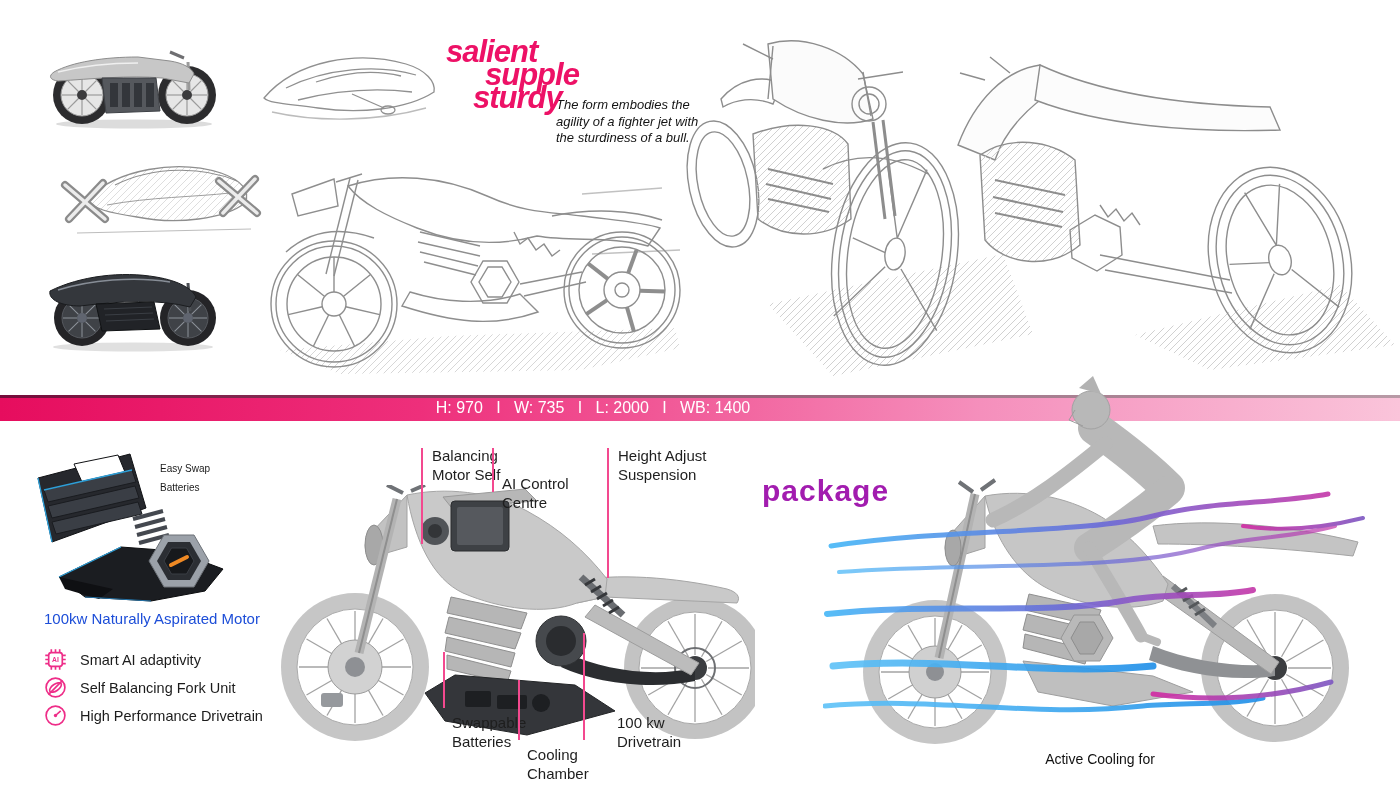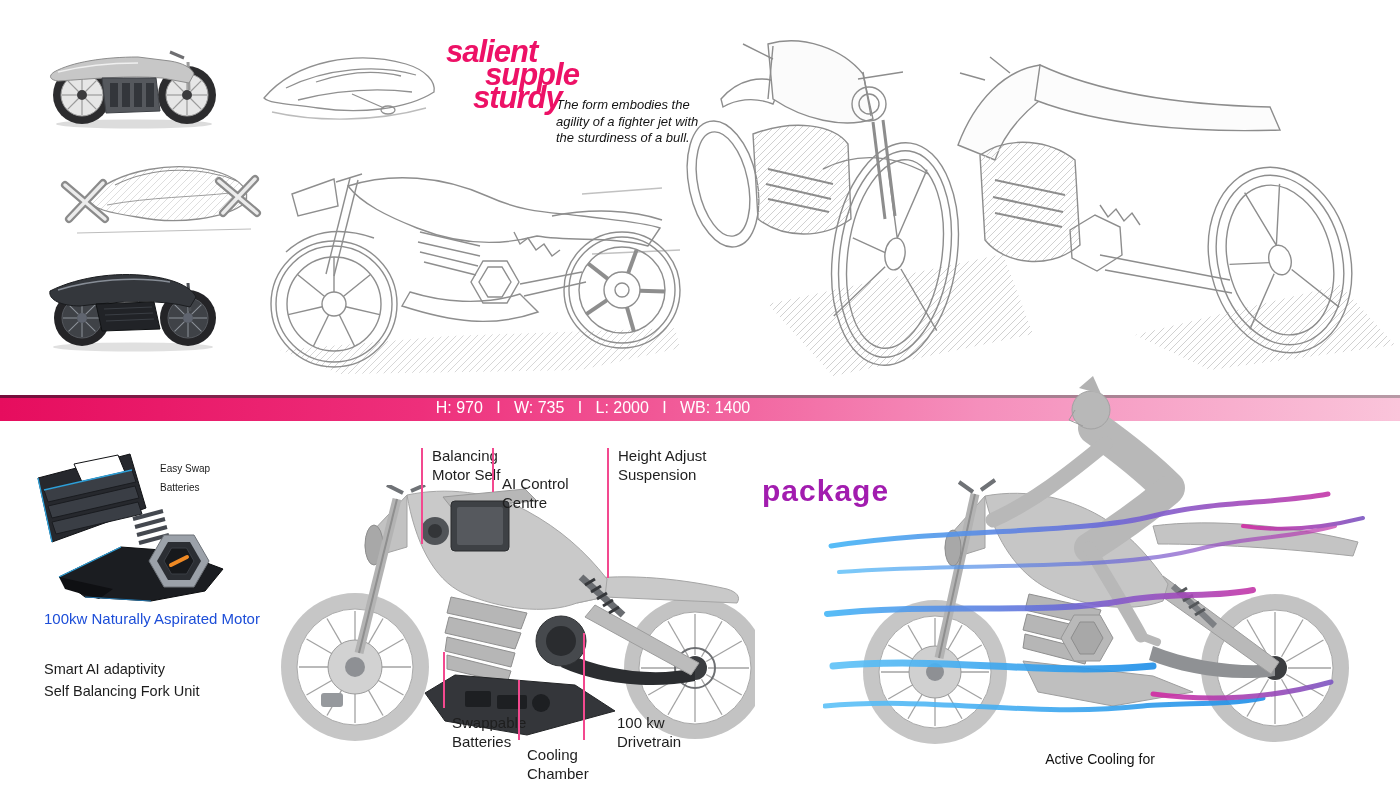--- a/index.html
+++ b/index.html
@@ -24,21 +24,21 @@
   .dim-text{position:absolute;left:593px;top:50%;transform:translate(-50%,-50%);
             color:#ffffff;font-size:16px;white-space:pre;}
 
   
   .watermark{left:762px;top:474px;font-size:30px;font-weight:600;letter-spacing:1px;
              color:#a21caf;z-index:0;}
   .co-line{width:2px;background:#f3498f;z-index:3;}
   .co-label{font-size:15px;line-height:19px;color:#1e1e1e;z-index:3;}
   .batt-label{left:160px;top:459px;font-size:10px;line-height:19px;color:#1a1a1a;}
   .motor-label{left:44px;top:610px;font-size:15px;color:#1d4ed8;}
-  .feat{display:flex;align-items:center;gap:13px;left:44px;height:23px;flex-direction:column;}
+  .feat{display:flex;align-items:center;gap:13px;left:44px;height:23px;}
   .feat .lbl{font-size:14.5px;color:#1c1c1c;}
   .cool-cap{left:985px;top:712px;width:230px;text-align:center;font-size:14px;
             line-height:19px;color:#111;white-space:pre;z-index:4;}
   .rider{z-index:2;}
 </style>
 </head>
 <body>
 
 <div class="board">
 
@@ -333,20 +333,30 @@
   <div class="abs feat" style="top:676px;justify-content:flex-end;">
     <svg width="23" height="23" viewBox="0 0 22 22">
       <g fill="none" stroke="#ee2d88" stroke-width="1.6">
         <circle cx="11" cy="11" r="9"></circle>
         <ellipse cx="11" cy="11" rx="6.5" ry="3.2" transform="rotate(-35 11 11)"></ellipse>
         <line x1="4.5" y1="17.5" x2="17.5" y2="4.5"></line>
       </g>
     </svg>
     <span class="lbl">Self Balancing Fork Unit</span>
   </div>
+  <div class="abs feat" style="top:704px;">
+    <svg width="23" height="23" viewBox="0 0 22 22">
+      <g fill="none" stroke="#ee2d88" stroke-width="1.6">
+        <circle cx="11" cy="11" r="9"></circle>
+        <line x1="11" y1="11" x2="16" y2="6.5"></line>
+      </g>
+      <circle cx="11" cy="11" r="1.6" fill="#ee2d88"></circle>
+    </svg>
+    <span class="lbl">High Performance Drivetrain</span>
+  </div>
 
   <svg class="abs" style="left:275px;top:485px;" width="480" height="285" viewBox="0 0 480 285">
     <g transform="translate(80,182)">
       <circle r="74" fill="#c6c6c6"></circle>
         <circle r="58" fill="#ffffff" stroke="#aaaaaa"></circle>
       <g stroke="#a3a3a3" stroke-width="1.3">
         <line y1="-14" y2="-56"></line>
           <line y1="-14" y2="-56" transform="rotate(30)"></line>
           <line y1="-14" y2="-56" transform="rotate(60)"></line>
           <line y1="-14" y2="-56" transform="rotate(90)"></line>

